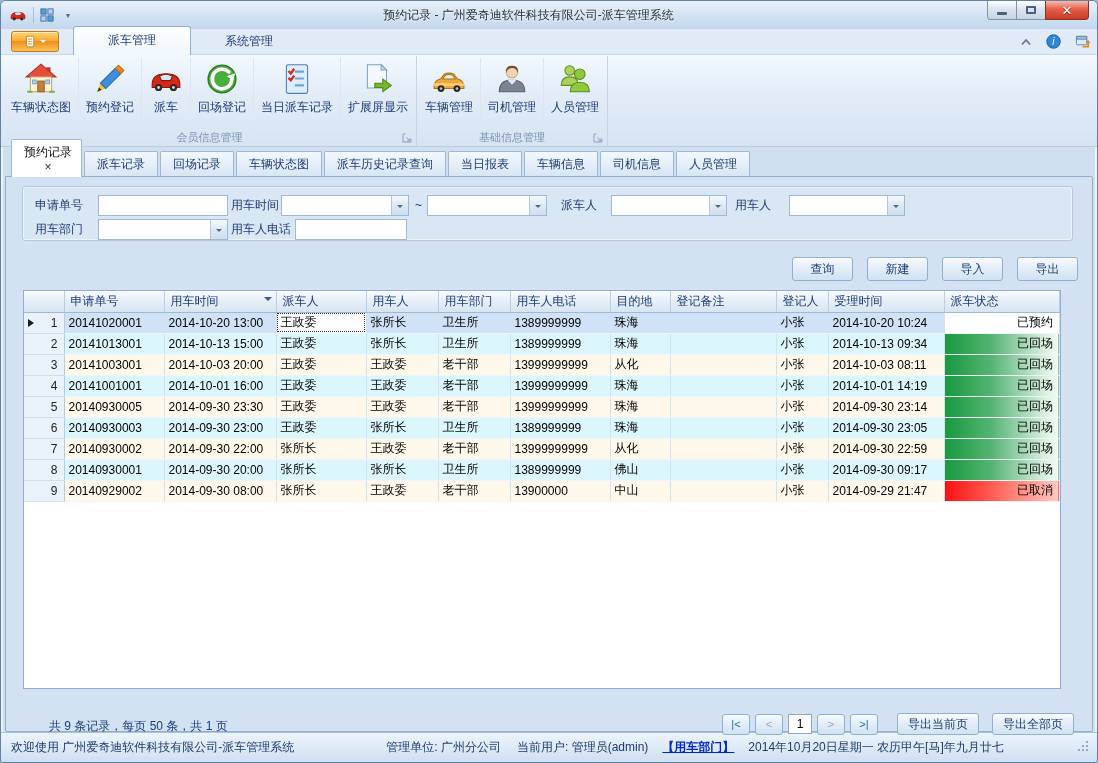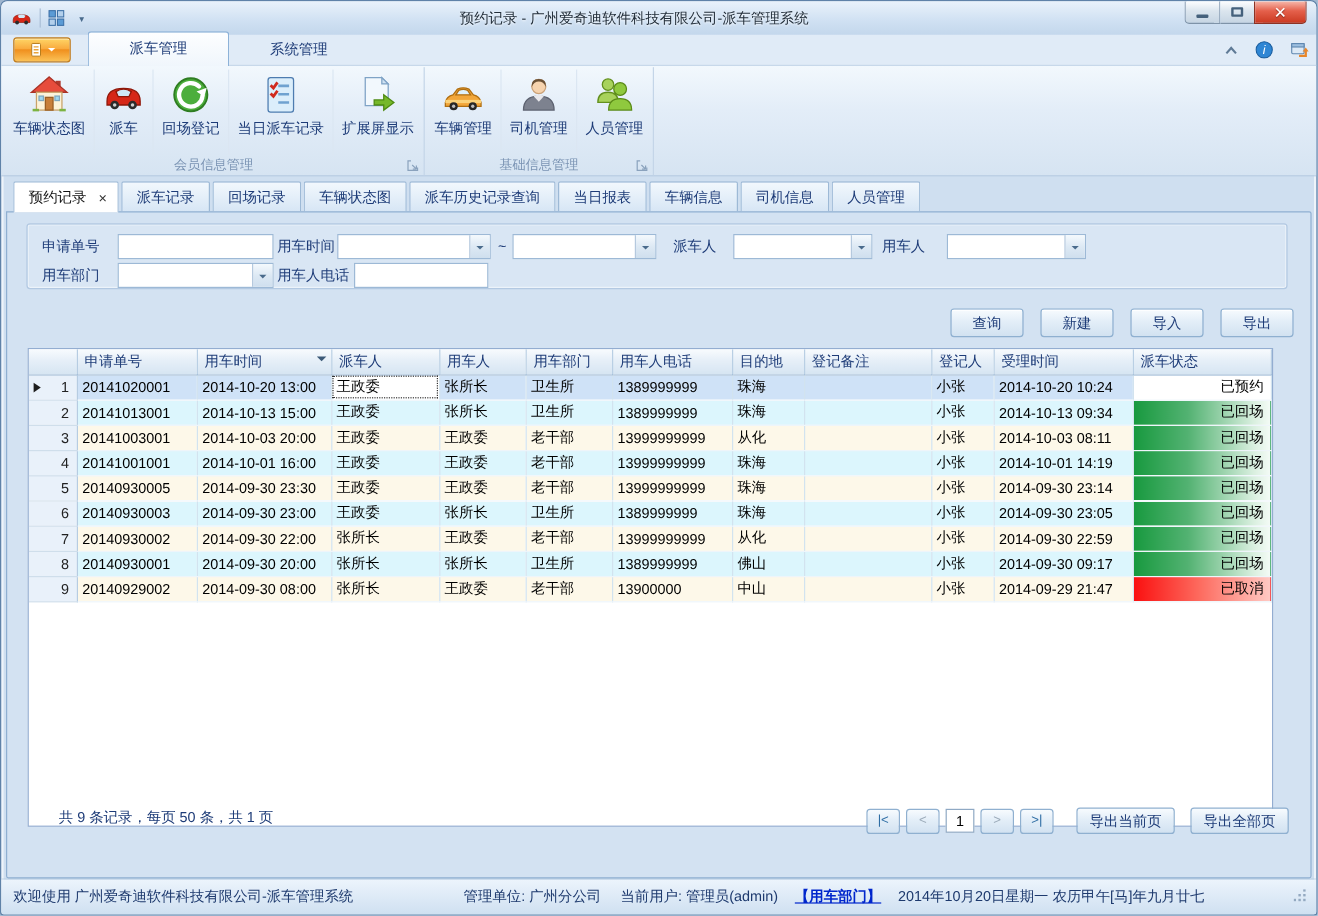--- a/index.html
+++ b/index.html
@@ -50,22 +50,22 @@
   .rlabel{font-size:12px;color:#1e3c78;margin-top:3px;white-space:nowrap;}
   .rgroup-caption{height:17px;position:relative;display:flex;align-items:center;justify-content:center;
     color:#7a93b3;font-size:11px;}
   .launcher{position:absolute;right:4px;bottom:3px;width:10px;height:10px;}
   
   .doc-tabstrip{margin:4px 4px 0;height:25px;display:flex;align-items:flex-end;gap:2px;padding-left:6px;
     position:relative;z-index:2;}
   .dtab{padding:4px 12px 3px;font-size:12px;color:#1e3c78;white-space:nowrap;
     background:linear-gradient(#f2f8fd,#d7e6f5);border:1px solid #9db9d6;border-bottom:none;
     border-radius:2px 2px 0 0;}
-  .dtab.active{background:#fff;color:#111;display:flex;align-items:center;gap:10px;margin-bottom:-1px;
-    padding:4px 9px 4px 12px;}
+  .dtab.active{background:#fff;color:#111;display:flex;align-items:center;margin-bottom:-1px;
+    padding:4px 9px 4px 12px;flex-direction:column;}
   .dtab-close{font-size:12px;color:#333;line-height:1;}
   
   .content{flex:1;margin:0 4px;background:#d3e2f2;border:1px solid #8fafd1;border-radius:0 2px 2px 2px;
     position:relative;}
   .search-panel{position:absolute;left:16px;right:19px;top:9px;height:55px;background:#d9e6f4;
     border:1px solid #b3c9e2;border-radius:3px;box-shadow:inset 0 0 0 1px rgba(255,255,255,.5);}
   .f-label{position:absolute;font-size:12px;color:#1e3c78;line-height:21px;white-space:nowrap;}
   .tbox{position:absolute;height:21px;border:1px solid #9db9d6;background:#fff;font-size:12px;padding:0 3px;}
   .combo{position:absolute;height:21px;border:1px solid #9db9d6;background:#fff;display:flex;}
   .combo .cfield{flex:1;}
@@ -98,21 +98,21 @@
   tr.sel td.c{background:#cfe2f7;}
   td.focused{background:#fff !important;outline:1px dotted #333;outline-offset:-2px;}
   td.status{text-align:right;padding-right:6px;}
   td.st-reserved{background:#fff !important;}
   td.st-returned{background:linear-gradient(90deg,#17993e 0%,#53b272 40%,#d9efdf 88%,#f4fbf6 100%) !important;}
   td.st-cancelled{background:linear-gradient(90deg,#fa0f0f 0%,#fd6a5e 48%,#ffc9c3 100%) !important;}
   .sort-ind{display:inline-block;width:0;height:0;border:4px solid transparent;border-top-color:#3c5a78;
     margin-left:4px;vertical-align:1px;}
   .th-flex{display:flex;align-items:center;justify-content:space-between;}
   
-  .footer-row{position:absolute;left:17px;right:18px;top:496px;height:26px;display:flex;align-items:flex-start;
+  .footer-row{position:absolute;left:17px;right:18px;top:532px;height:26px;display:flex;align-items:flex-end;
     font-size:12px;color:#1e3c78;}
   .summary{margin-left:26px;}
   .pager{margin-left:auto;display:flex;align-items:center;gap:5px;}
   .pg-btn{width:28px;height:21px;border:1px solid #8fb0d0;border-radius:3px;font-size:11px;
     background:linear-gradient(#f7fbfe,#e3eef8 45%,#d2e2f1);display:flex;align-items:center;justify-content:center;}
   .pg-btn.on{color:#2e6da4;} .pg-btn.off{color:#9aa9b8;}
   .pg-input{width:24px;height:20px;border:1px solid #8fa9c4;background:#fff;text-align:center;font-size:12px;padding:0;}
   .exp-btn{height:22px;padding:0 10px;border:1px solid #8fb0d0;border-radius:3px;font-size:12px;color:#1e3c78;
     background:linear-gradient(#f7fbfe,#e3eef8 45%,#d2e2f1);display:flex;align-items:center;}
   .exp-btn.first{margin-left:14px;} .exp-btn + .exp-btn{margin-left:8px;}
@@ -206,20 +206,31 @@
                   <rect x="20.5" y="17" width="3.5" height="3.5" fill="#9fd8f0" stroke="#7fa8c0"></rect>
                   <rect x="3" y="27" width="5" height="2" fill="#7cb342"></rect>
                   <rect x="24" y="27" width="5" height="2" fill="#7cb342"></rect>
                 </svg>
               </span>
               <span class="rlabel">车辆状态图</span>
             </div>
             <div class="rbtn">
               <span class="ricon">
                 <svg viewBox="0 0 32 32">
+                  <polygon points="4,28 7,20 12,25" fill="#f4c430"></polygon>
+                  <polygon points="4,28 5.6,23.8 8.2,26.4" fill="#4a3b2a"></polygon>
+                  <polygon points="7,20 21,6 26,11 12,25" fill="#3d8fdd" stroke="#2a6cb0"></polygon>
+                  <polygon points="21,6 24,3 29,8 26,11" fill="#f08a24" stroke="#c06a12"></polygon>
+                </svg>
+              </span>
+              <span class="rlabel">预约登记</span>
+            </div>
+            <div class="rbtn">
+              <span class="ricon">
+                <svg viewBox="0 0 32 32">
                   <path d="M3 21 q0 -10 13 -10 q13 0 13 10 l0 3 l-26 0 z" fill="#d62718" stroke="#8e1709"></path>
                   <path d="M10 13.5 q6 -4 12 0 l-1.8 4 l-8.4 0 z" fill="#cfe8f7" stroke="#8e1709"></path>
                   <circle cx="9" cy="24" r="3.4" fill="#2b2b2b"></circle>
                   <circle cx="9" cy="24" r="1.4" fill="#cfcfcf"></circle>
                   <circle cx="23" cy="24" r="3.4" fill="#2b2b2b"></circle>
                   <circle cx="23" cy="24" r="1.4" fill="#cfcfcf"></circle>
                 </svg>
               </span>
               <span class="rlabel">派车</span>
             </div>

